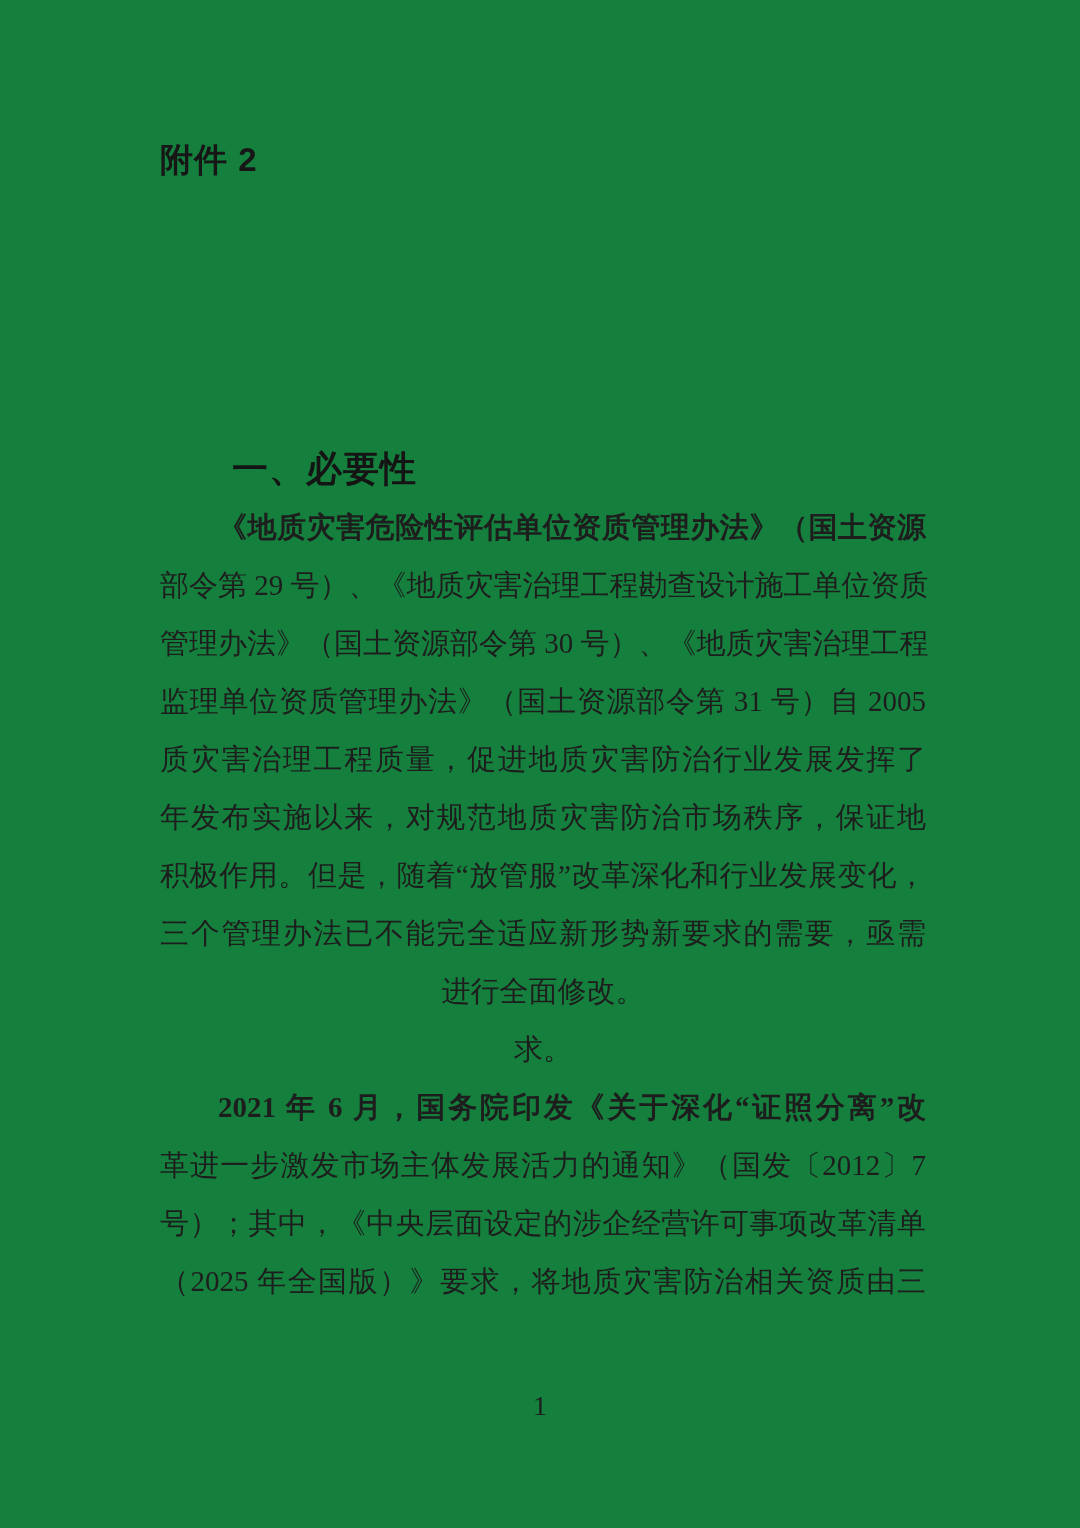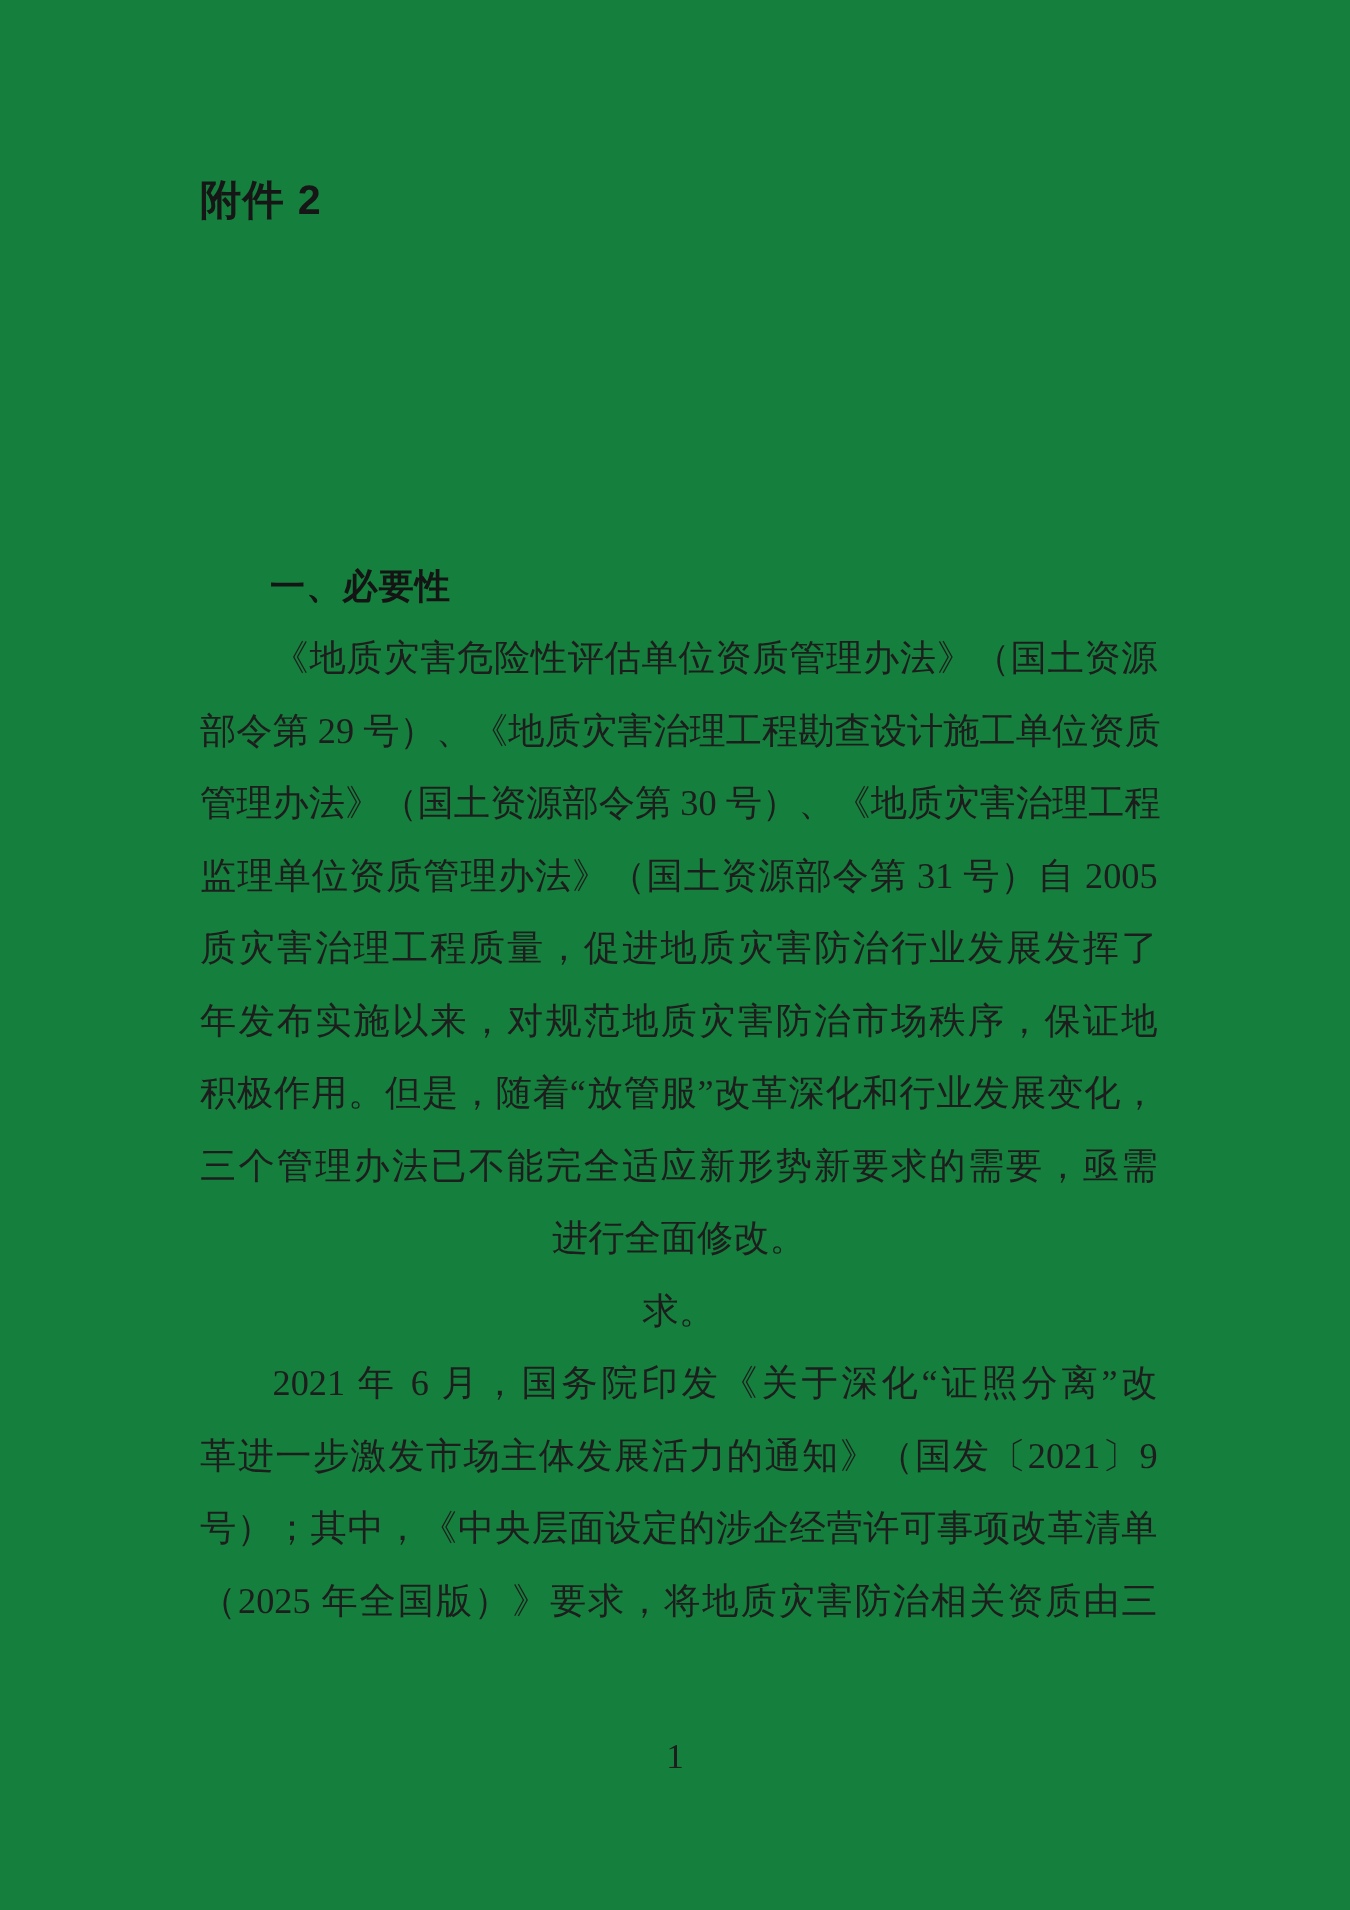--- a/index.html
+++ b/index.html
@@ -43,39 +43,40 @@
   .content {
     position: absolute;
     left: 160px;
     width: 766px;
     top: 440px;
     font-size: 29px;
     line-height: 58px;
     color: #1d1d1d;
   }
   .section-heading {
-    font-family: Liberation Sans, sans-serif;
+    font-family: Liberation Serif, serif;
     font-weight: bold;
-    font-size: 28px;
+    font-size: 36px;
     line-height: 58px;
     text-indent: 2em;
     color: #141414;
     letter-spacing: 1px;
   }
   .line {
     height: 58px;
     white-space: nowrap;
     text-align: center;
   }
   .line.j {
     text-align: justify;
     text-align-last: justify;
   }
   .line.ind {
     text-indent: 2em;
+    font-weight: bold;
   }
   .page-number {
     position: absolute;
     left: 0;
     right: 0;
     top: 1390px;
     text-align: center;
     font-size: 28px;
     color: #1d1d1d;
   }
@@ -95,21 +96,21 @@
         <div class="line j">部令第 29 号）、《地质灾害治理工程勘查设计施工单位资质</div>
         <div class="line j">管理办法》（国土资源部令第 30 号）、《地质灾害治理工程</div>
         <div class="line j">监理单位资质管理办法》（国土资源部令第 31 号）自 2005</div>
         <div class="line j">质灾害治理工程质量，促进地质灾害防治行业发展发挥了</div>
         <div class="line j">年发布实施以来，对规范地质灾害防治市场秩序，保证地</div>
         <div class="line j">积极作用。但是，随着“放管服”改革深化和行业发展变化，</div>
         <div class="line j">三个管理办法已不能完全适应新形势新要求的需要，亟需</div>
         <div class="line">进行全面修改。</div>
         <div class="line">求。</div>
         <div class="line j ind">2021 年 6 月，国务院印发《关于深化“证照分离”改</div>
-        <div class="line j">革进一步激发市场主体发展活力的通知》（国发〔2021〕9</div>
+        <div class="line j">革进一步激发市场主体发展活力的通知》（国发〔2012〕7</div>
         <div class="line j">号）；其中，《中央层面设定的涉企经营许可事项改革清单</div>
         <div class="line j">（2025 年全国版）》要求，将地质灾害防治相关资质由三</div>
       </div>
   </div>
 
   <div class="page-number">1</div>
 
 </div>
 
 </body></html>

